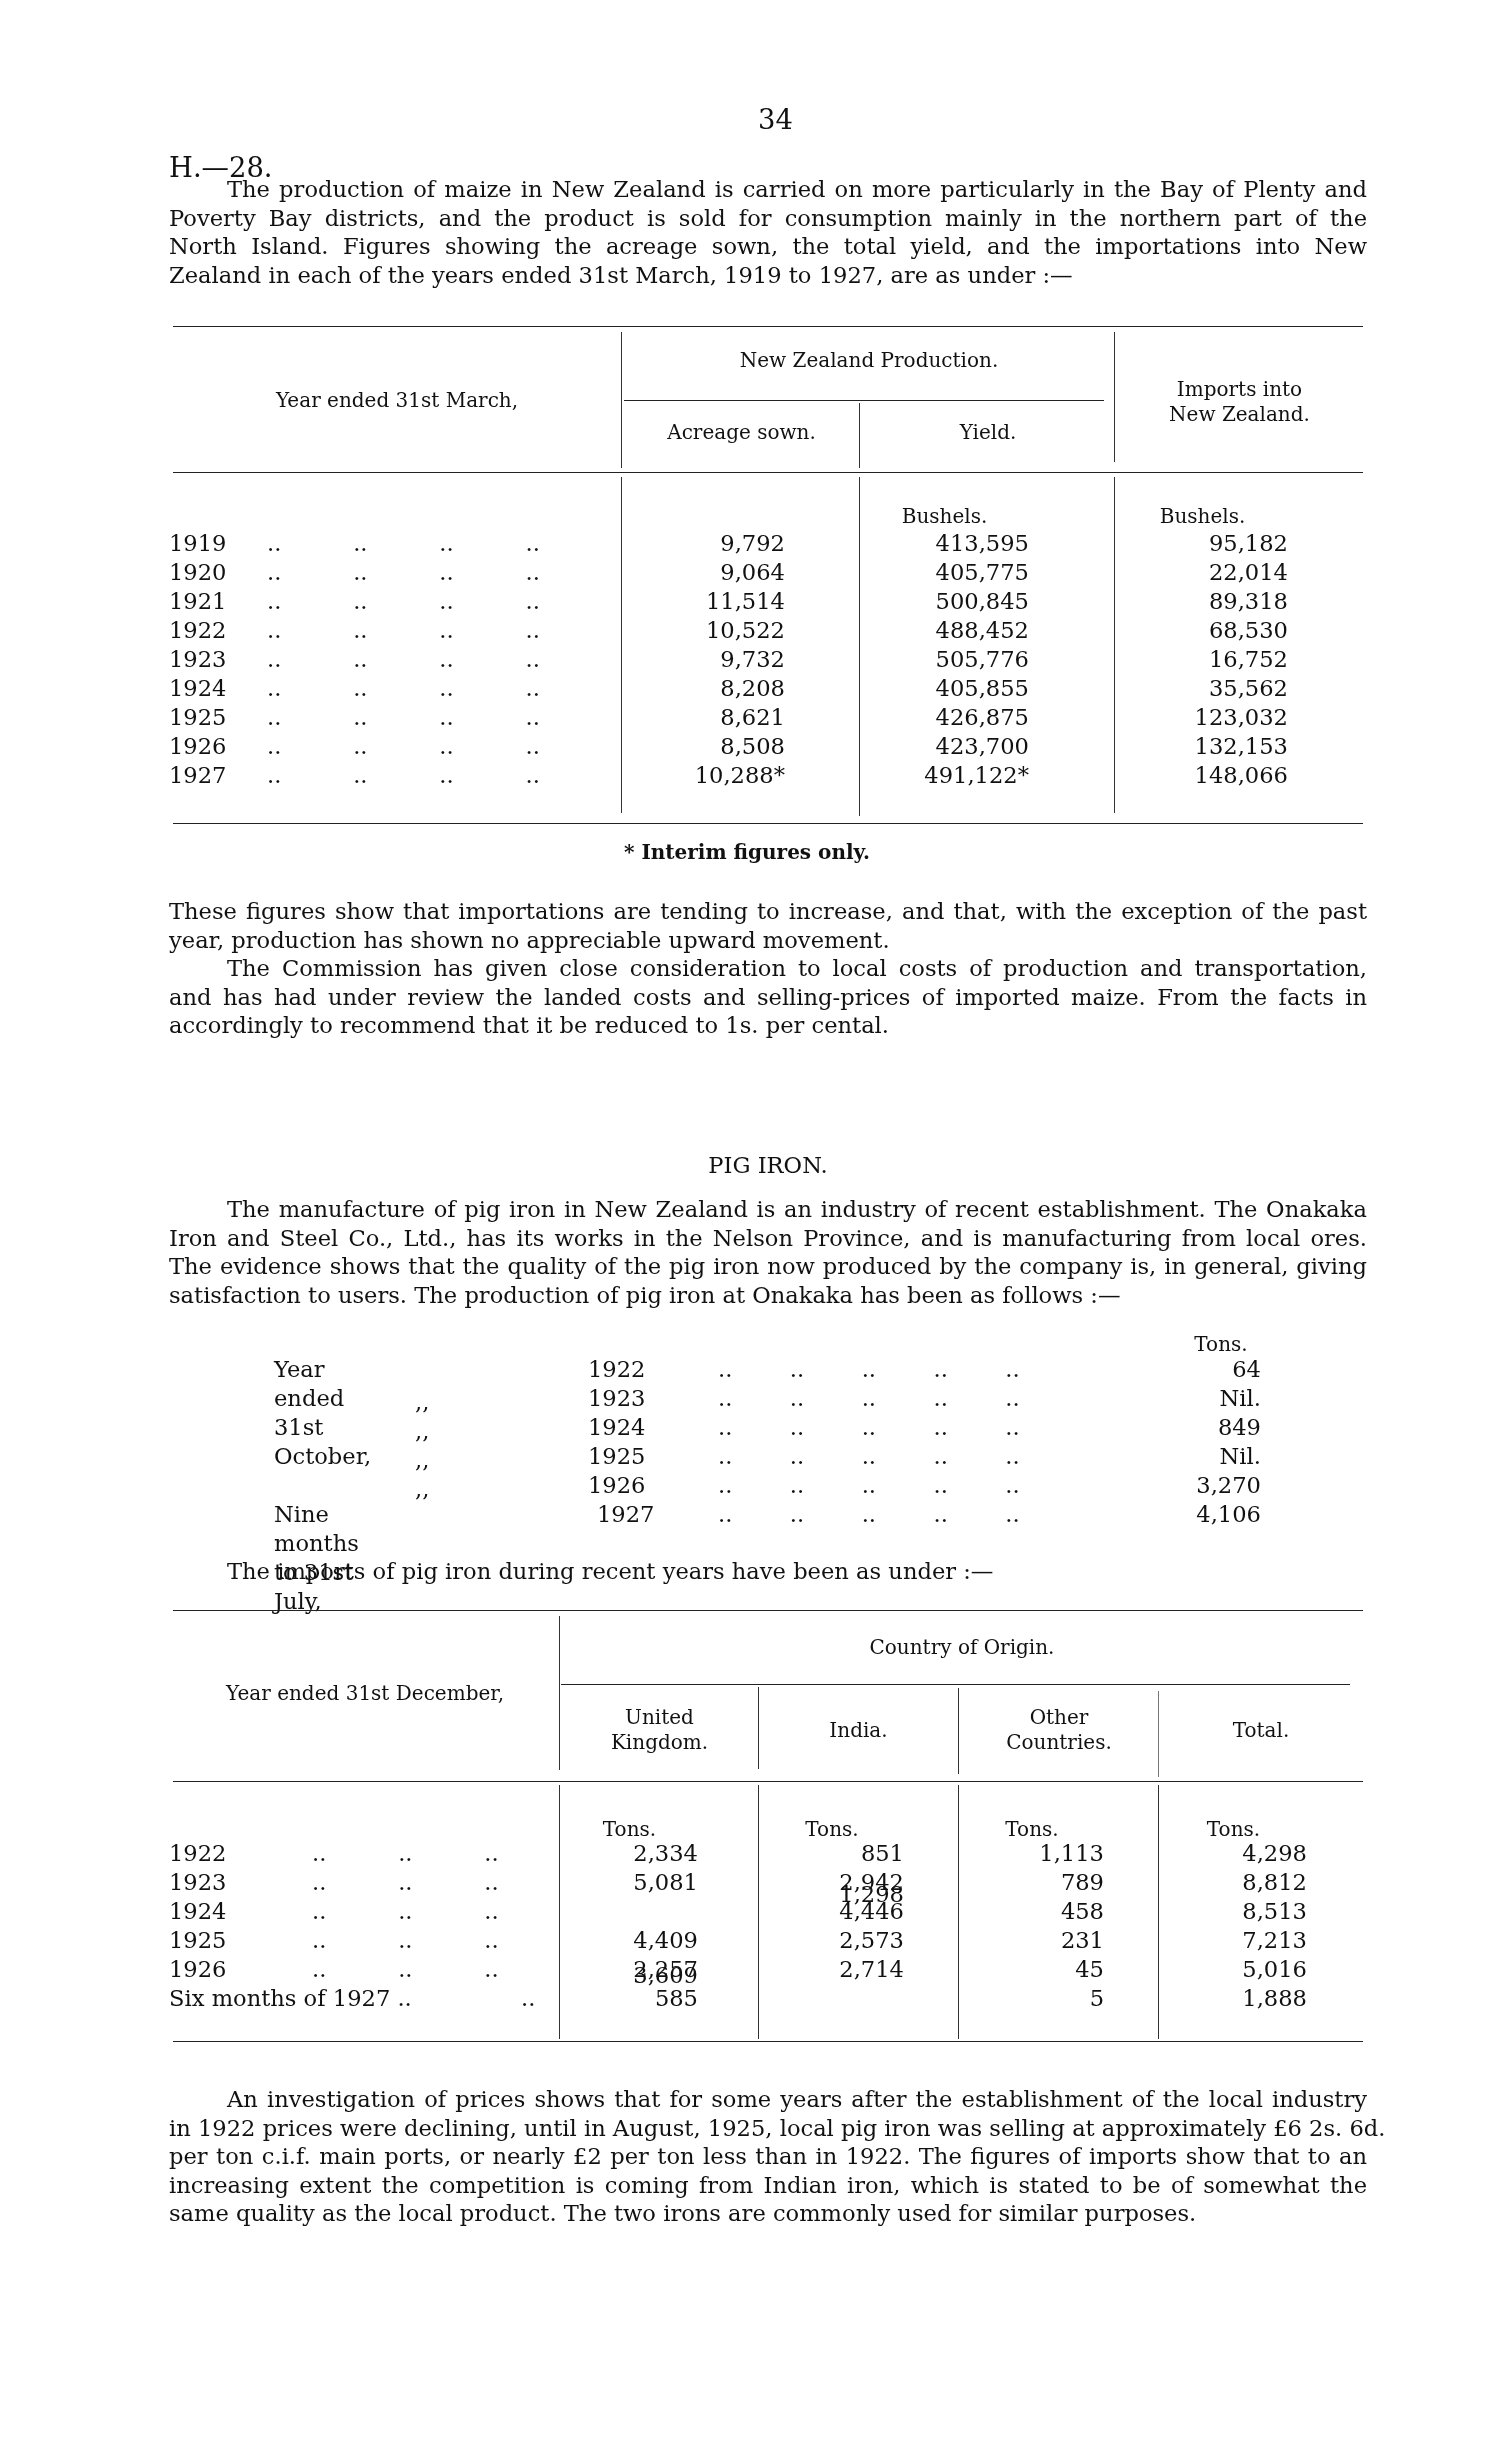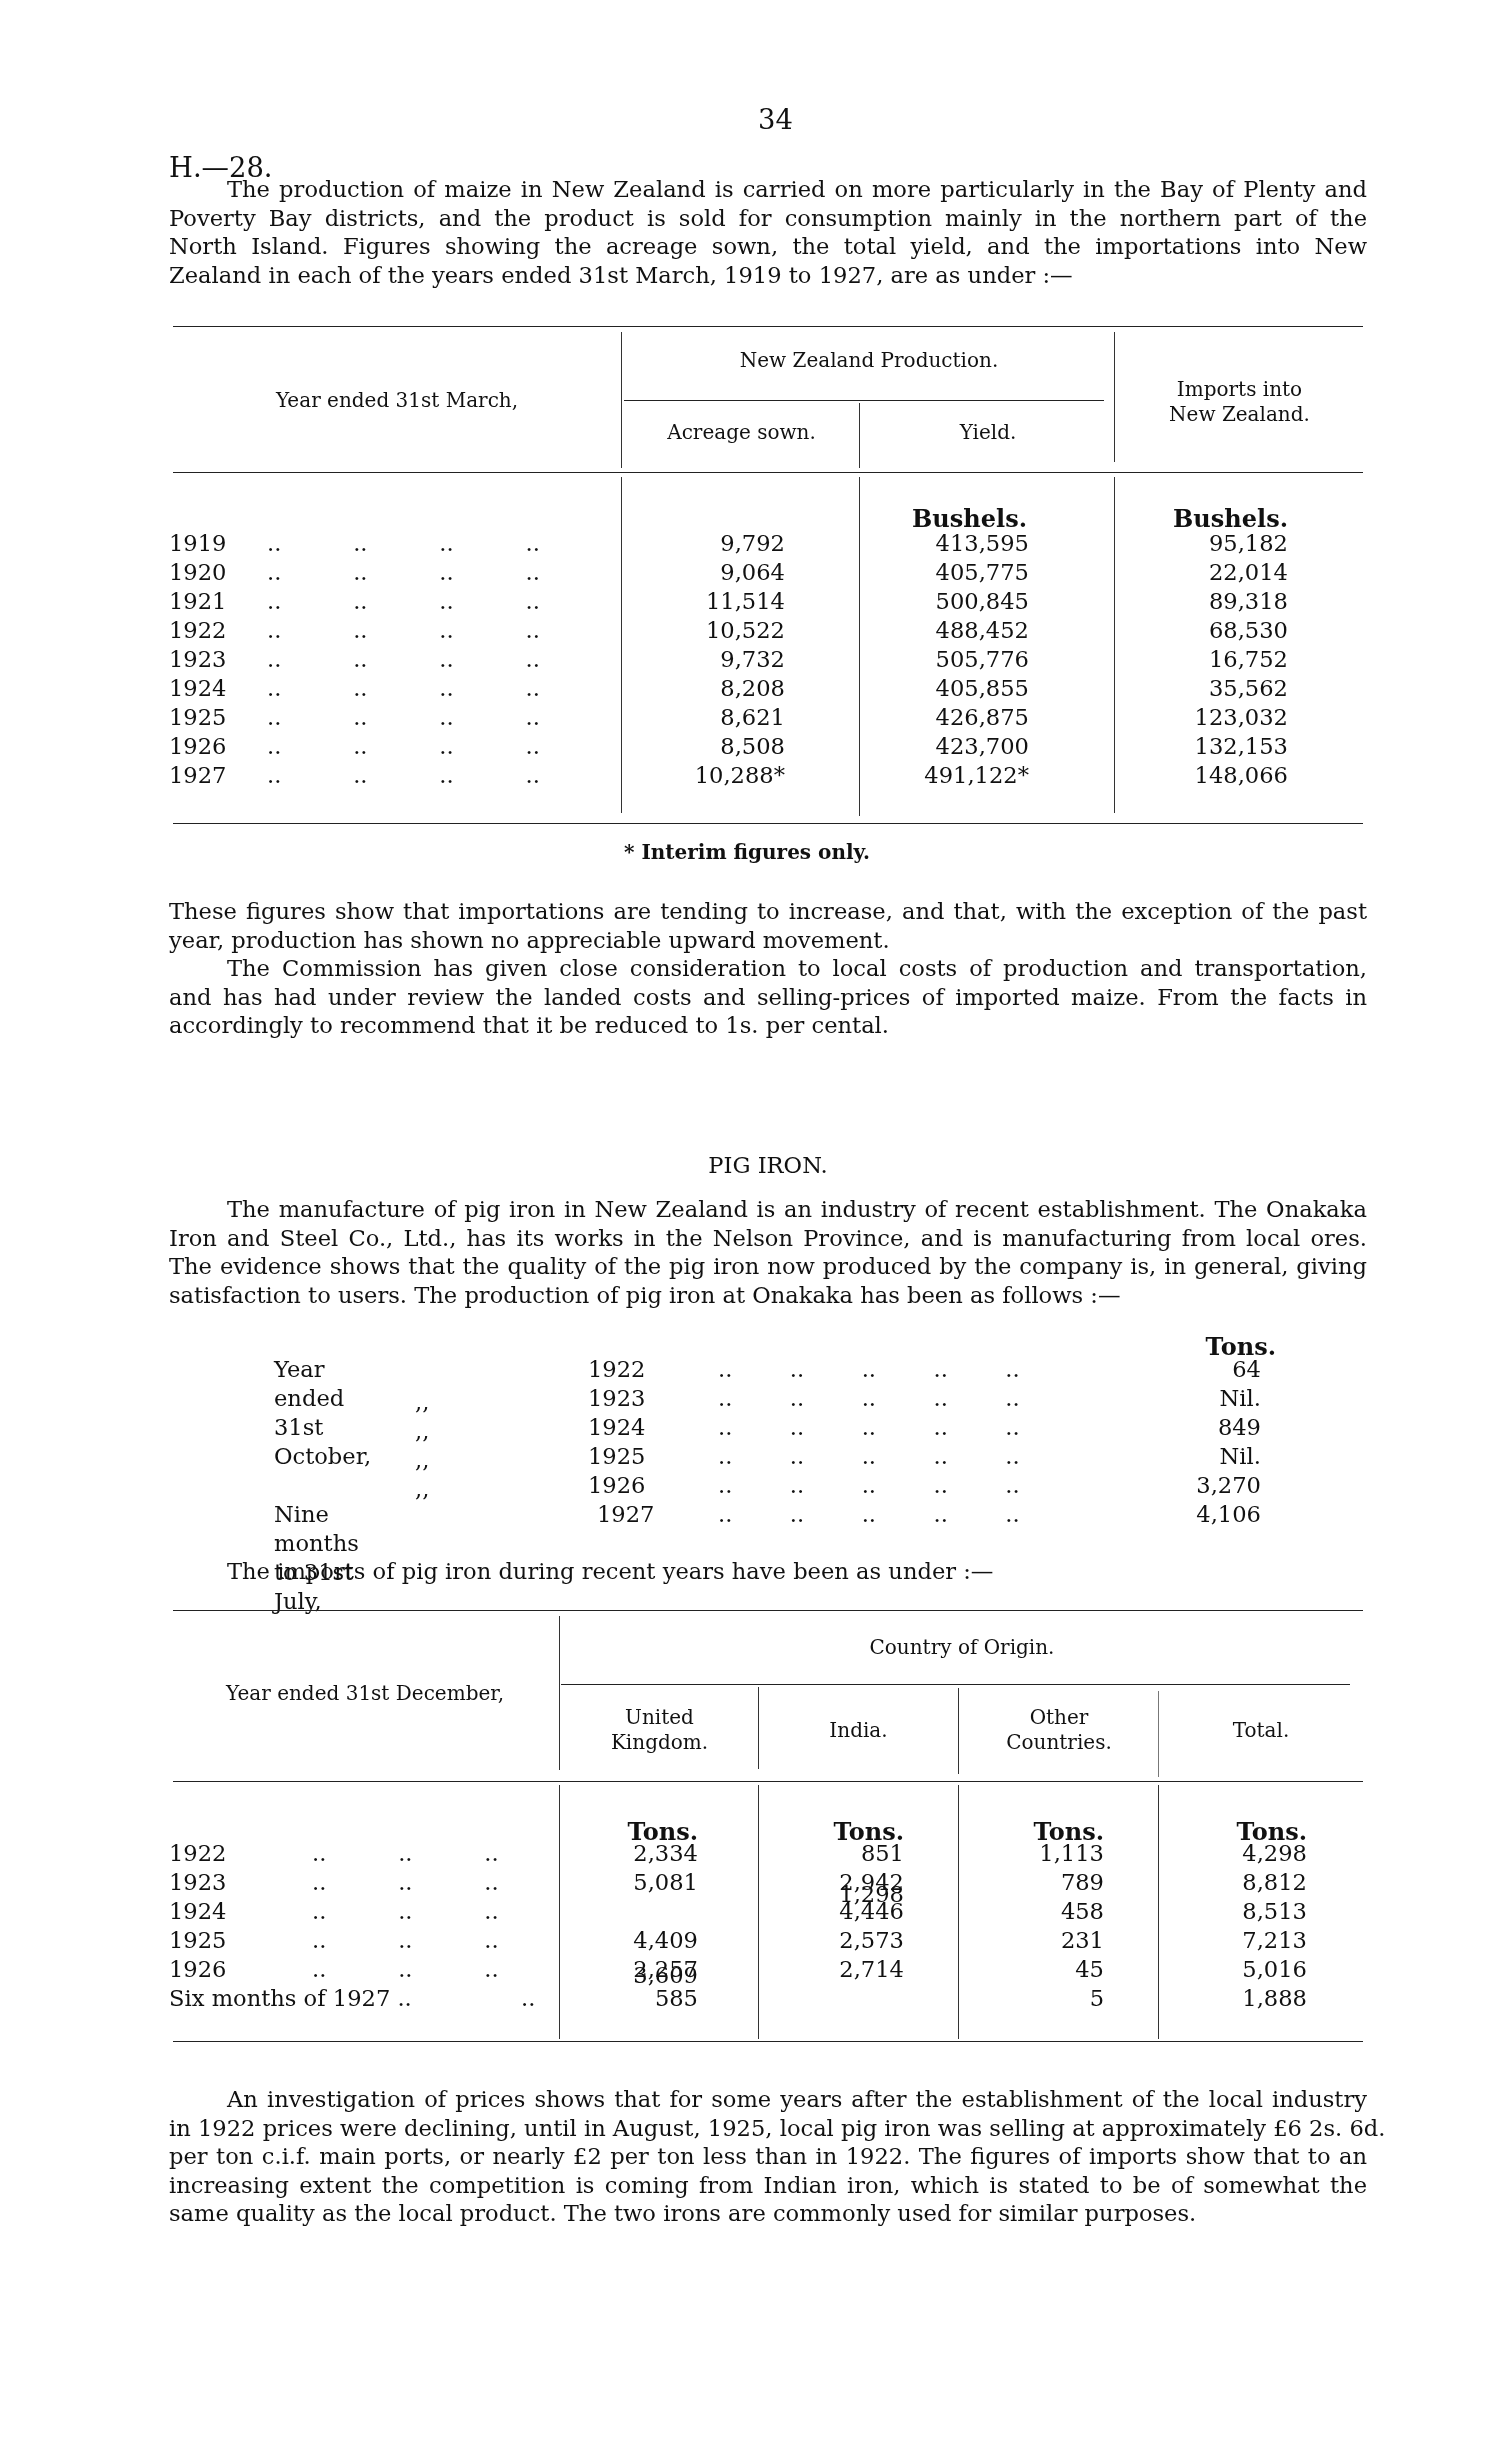--- a/index.html
+++ b/index.html
@@ -14,21 +14,21 @@
     .para .line { display: block; text-align: justify; text-align-last: justify; white-space: nowrap; }
     .para .line.last { text-align-last: left; }
     .indent { padding-left: 58px; }
     .hdr { font-size: 27.4px; }
     .rule { position: absolute; height: 1.4px; background: #222; }
     .vrule { position: absolute; width: 1.4px; background: #333; }
     .th { position: absolute; font-size: 20px; text-align: center; line-height: 25px; }
     .cell { position: absolute; font-size: 22.6px; text-align: right; line-height: 29px; }
     .yr { position: absolute; font-size: 22.6px; line-height: 29px; }
     .dots { position: absolute; font-size: 22.6px; line-height: 29px; letter-spacing: 0; }
-    .unit { position: absolute; font-size: 24px; text-align: right; font-weight: bold; }
+    .unit { position: absolute; font-size: 20px; text-align: center; }
     .small { font-size: 20px; }
   </style>
 </head>
 <body>
 
 <div class="abs hdr" style="left:169px; top:104px;margin-top:48px;">H.—28.</div>
 <div class="abs hdr" style="left:758px; top:104px;">34</div>
 
 <div class="para" style="top:175px;">
   <span class="line indent">The production of maize in New Zealand is carried on more particularly in the Bay of Plenty and</span>

